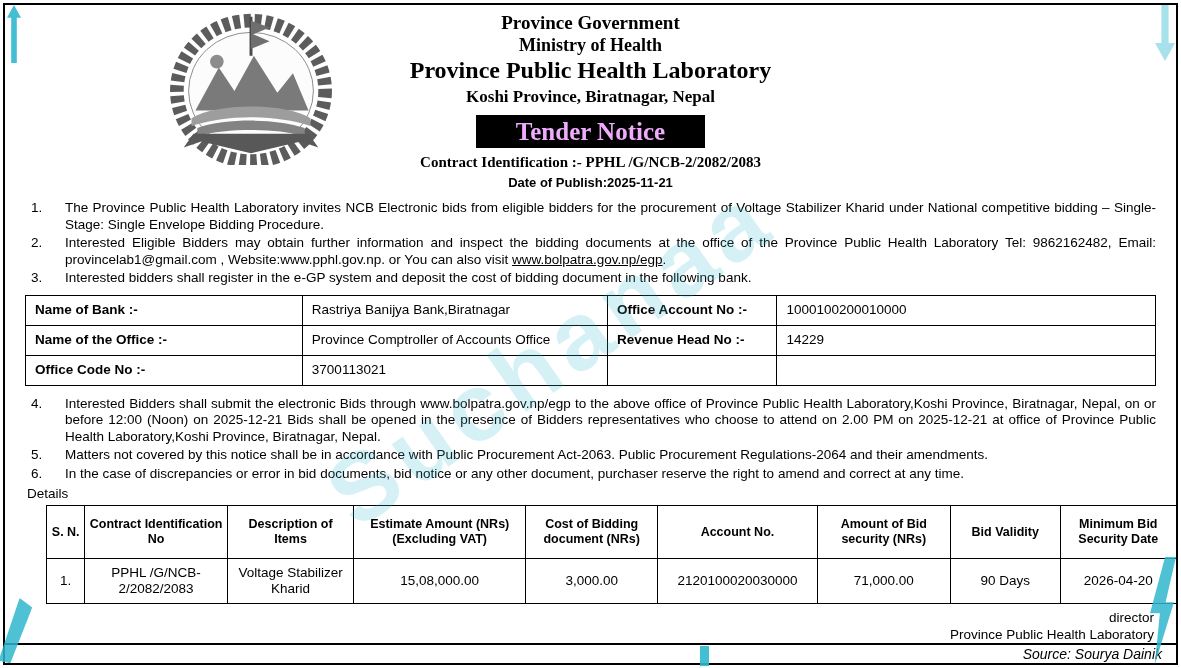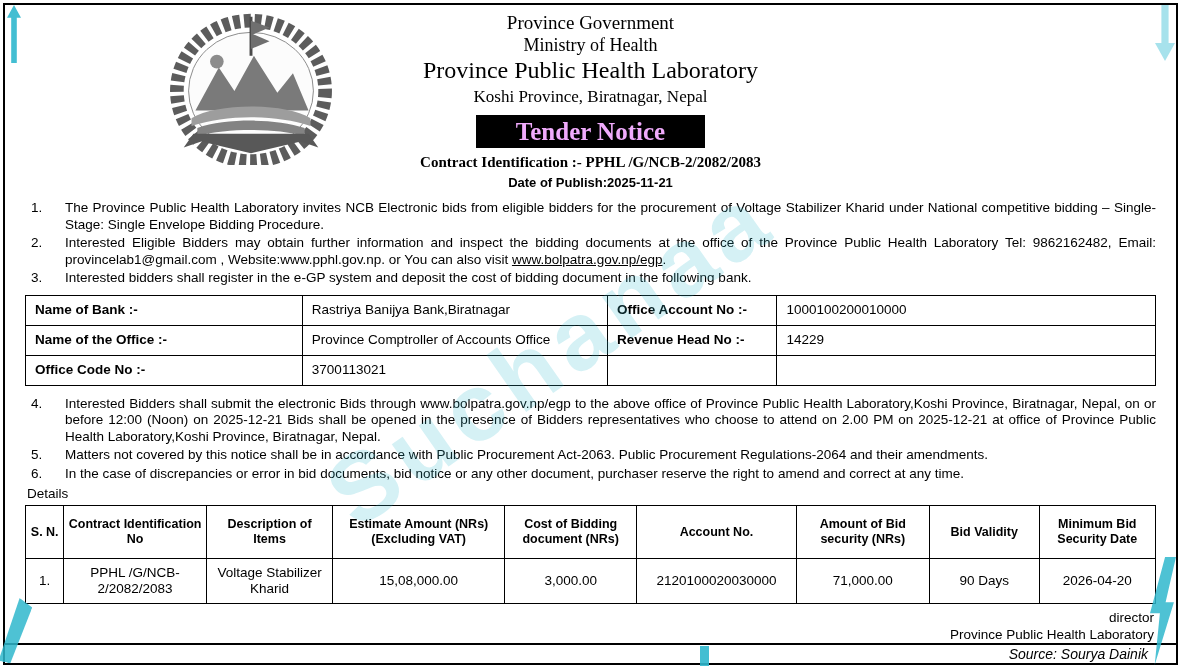--- a/index.html
+++ b/index.html
@@ -9,21 +9,21 @@
     margin:0 auto;
   }
   .frame {
     position:absolute; left:3px; top:3px; right:3px; bottom:3px;
     border:2px solid #000; display:flex; flex-direction:column; background:#fff;
   }
   .content { flex:1; position:relative; padding:6px 20px 0 20px; z-index:1; }
 
   
   .doc-header { text-align:center; }
-  .h-gov, .h-min, .h-office, .h-addr { font-family:"Liberation Serif", serif; font-weight:normal; }
+  .h-gov, .h-min, .h-office, .h-addr { font-family:"Liberation Serif", serif; font-weight:bold; }
   .h-gov    { font-size:19px; line-height:23px; }
   .h-min    { font-size:18px; line-height:22px; }
   .h-office { font-size:24px; line-height:28px; }
   .h-addr   { font-size:17px; line-height:19px; margin-top:3px; }
   .banner {
     display:inline-block; background:#000; color:#f0abfc;
     font-family:"Liberation Serif", serif; font-weight:bold; font-size:25px;
     line-height:31px; padding:1px 40px; margin-top:9px;
   }
   .h-contract { font-family:"Liberation Serif", serif; font-weight:bold; font-size:15px; line-height:19px; margin-top:5px; }
@@ -45,32 +45,32 @@
   .bank-table td {
     border:1.5px solid #000; padding:6px 9px; font-size:13.5px; line-height:16px; height:17px;
     overflow:hidden; white-space:nowrap;
   }
   .b { font-weight:bold; }
 
   .mid-list { margin-top:10px; }
   .details-label { font-size:13.5px; line-height:17px; margin-top:3px; padding-left:2px; }
 
   
-  .details-table { margin-top:3px; }
+  .details-table { margin-top:3px;margin-left:21px; }
   .details-table th, .details-table td {
     border:1.5px solid #000; text-align:center; vertical-align:middle; overflow:hidden;
   }
   .details-table th { font-size:12.5px; line-height:15px; padding:5px 3px; font-weight:bold; height:42px; }
   .details-table td { font-size:13.5px; line-height:16px; padding:4px 3px; height:36px; }
 
   .signature { text-align:right; font-size:13.5px; line-height:17px; margin-top:5px; padding-right:2px; }
 
   .source-strip {
     border-top:2px solid #000; height:23px; display:flex; align-items:center;
-    justify-content:flex-end; padding-right:28px; font-style:italic; font-size:14px; background:#fff;
+    justify-content:flex-end; padding-right:14px; font-style:italic; font-size:14px; background:#fff;
   }
 
   
   .watermark {
     position:absolute; left:140px; top:300px; width:820px; text-align:center;
     transform:rotate(-35deg); font-size:96px; font-weight:bold; letter-spacing:8px;
     color:rgba(47,183,205,0.20); z-index:3; pointer-events:none;
     font-family:"Liberation Sans", sans-serif; white-space:nowrap;
   }
 

